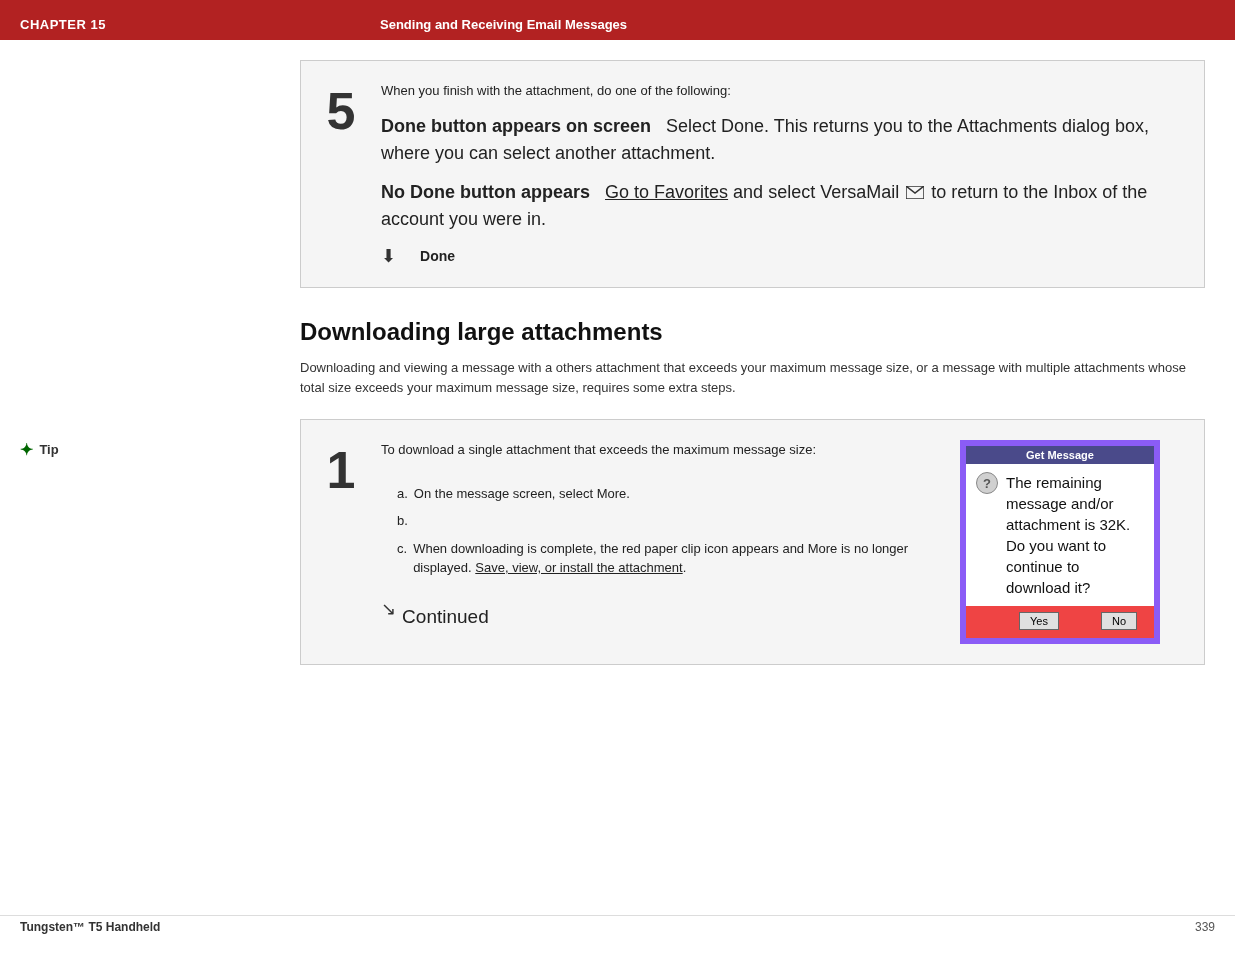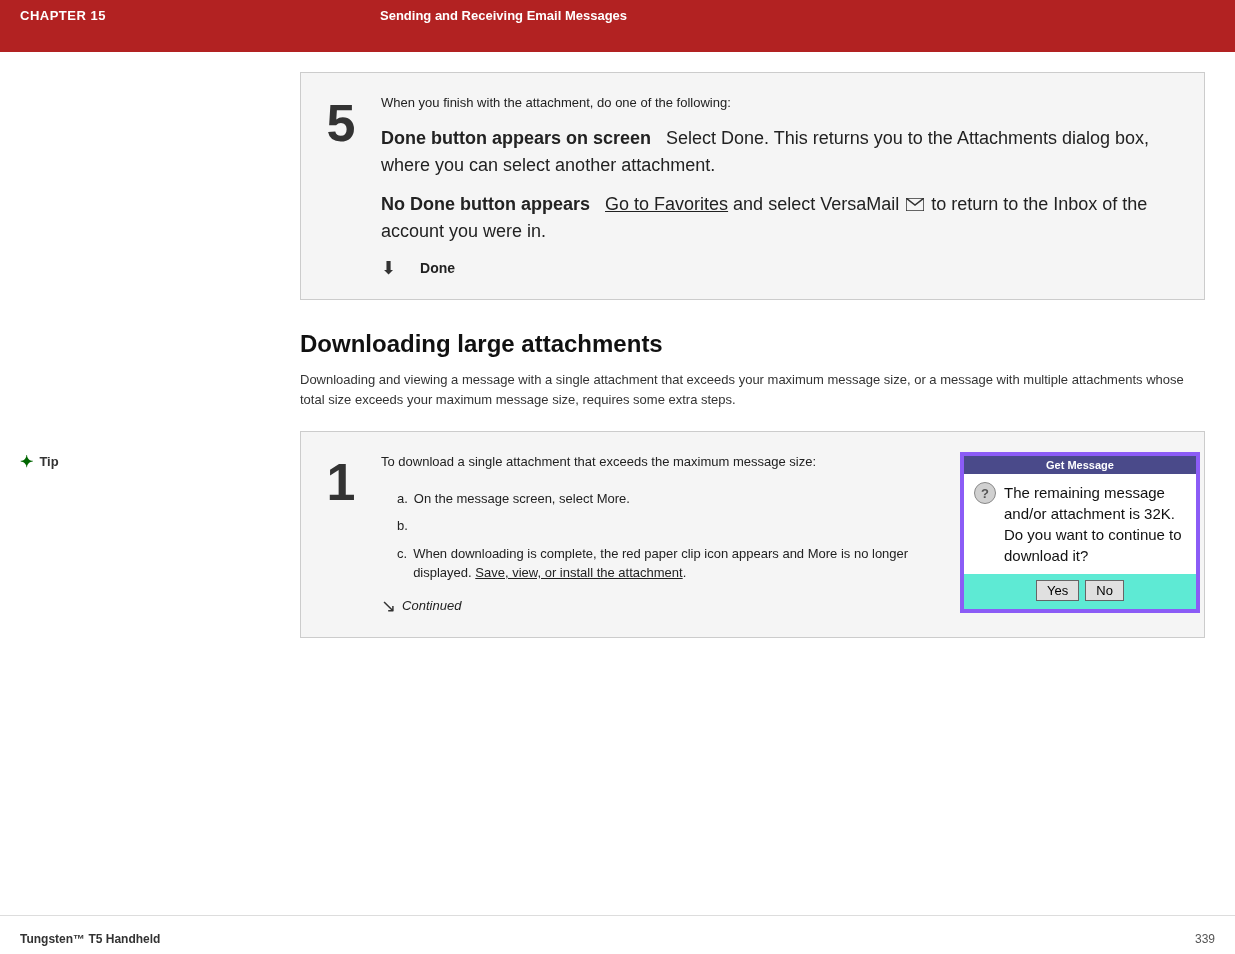--- a/index.html
+++ b/index.html
@@ -9,23 +9,23 @@
       width: 1235px;
       min-height: 954px;
       font-size: 13px;
       color: #222;
     }
     
     .header {
       background: #b22222;
       color: #fff;
       display: flex;
-      align-items: flex-start;
+      align-items: flex-end;
       padding: 8px 20px;
-      height: 52px;
+      height: 40px;
     }
     .header-chapter {
       font-weight: bold;
       font-size: 13px;
       letter-spacing: 0.5px;
       flex: 0 0 360px;
     }
     .header-title {
       font-weight: bold;
       font-size: 13px;
@@ -157,21 +157,21 @@
     }
     .step1-content {
       flex: 1;
       display: flex;
       gap: 20px;
     }
     .step1-text {
       flex: 1;
     }
     .step1-text p {
-      margin-bottom: 17px;
+      margin-bottom: 24px;
       font-size: 13px;
       line-height: 1.5;
     }
     .step1-text .list-item {
       margin-left: 16px;
       margin-bottom: 8px;
       font-size: 13px;
       line-height: 1.5;
       display: flex;
       gap: 6px;
@@ -179,23 +179,23 @@
     .list-letter {
       flex-shrink: 0;
     }
     .step1-image {
       flex-shrink: 0;
       width: 220px;
     }
 
     
     .get-message-dialog {
-      border: 4px solid #8b5cf6;
-      background: #5eead4;
-      width: 240px;
+      border: 6px solid #8b5cf6;
+      background: #ef4444;
+      width: 200px;
       font-size: 11px;
     }
     .dialog-title-bar {
       background: #4a4a8a;
       color: #fff;
       text-align: center;
       padding: 3px 6px;
       font-weight: bold;
       font-size: 11px;
     }
@@ -228,47 +228,48 @@
     .dialog-buttons {
       display: flex;
       gap: 6px;
       padding: 6px 10px 8px;
       justify-content: center;
     }
     .dialog-btn {
       border: 1px solid #666;
       background: #e0e0e0;
       padding: 2px 10px;
-      font-size: 13px;
+      font-size: 11px;
       cursor: pointer;
+      margin-left: 36px;
     }
 
     
     .continued-line {
       display: flex;
       align-items: center;
       gap: 6px;
       margin-top: 12px;
     }
     .continued-arrow {
       font-size: 18px;
       color: #333;
     }
     .continued-label {
-      font-style: italic;
-      font-size: 13px;
+      font-size: 19px;
+      margin-top: 16px;
     }
 
     
     .page-footer {
       position: absolute;
-      bottom: 4px;
+      bottom: 16px;
       left: 0;
       right: 0;
-      padding: 16px 20px;
+      padding: 4px 20px;
       display: flex;
       justify-content: space-between;
       font-size: 12px;
       color: #333;
       border-top: 1px solid #ddd;
     }
     .footer-brand {
       font-weight: bold;
     }
     .footer-page {
@@ -324,21 +325,21 @@
           <span>to return to the Inbox of the account you were in.</span>
         </p>
         <div class="done-line">
           <span class="done-arrow">⬇</span>
           <span class="done-label">Done</span>
         </div>
       </div>
     </div>
 
     <h2 class="section-title">Downloading large attachments</h2>
-    <p class="section-intro">Downloading and viewing a message with a single attachment that exceeds your maximum message size, or a message with multiple attachments whose total size exceeds your maximum message size, requires some extra steps.</p>
+    <p class="section-intro">Downloading and viewing a message with a others attachment that exceeds your maximum message size, or a message with multiple attachments whose total size exceeds your maximum message size, requires some extra steps.</p>
 
     <div class="step1-box">
       <div class="step-number-col">
         <span class="step-number">1</span>
       </div>
       <div class="step1-content">
         <div class="step1-text">
           <p>To download a single attachment that exceeds the maximum message size:</p>
           <div class="list-item">
             <span class="list-letter">a.</span>

